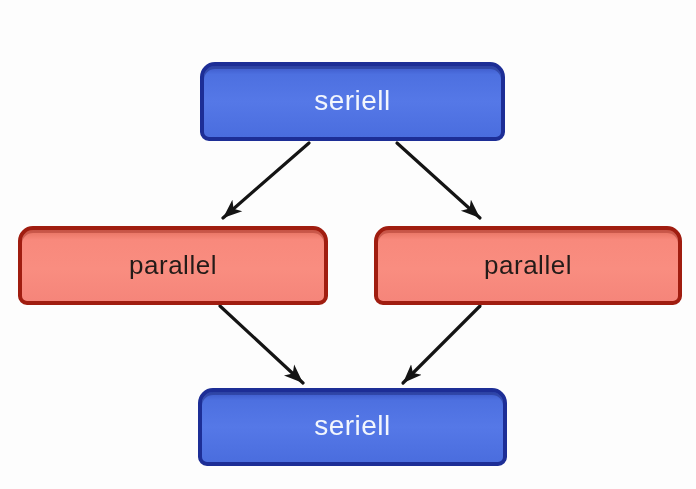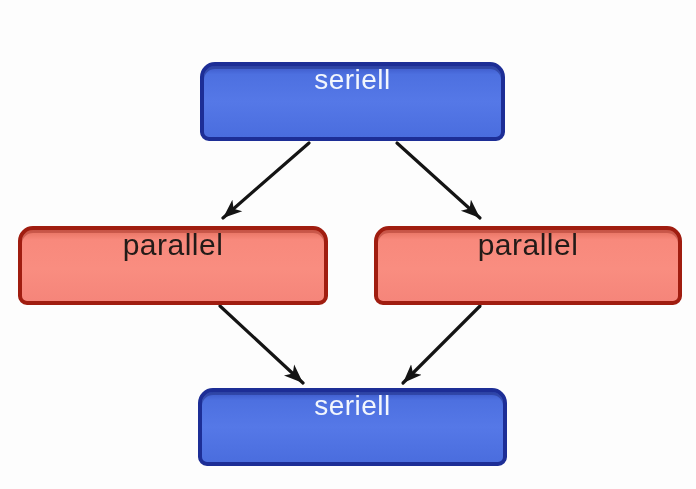--- a/index.html
+++ b/index.html
@@ -12,21 +12,21 @@
     position: relative;
     width: 696px;
     height: 489px;
     background: #fdfdfd;
     overflow: hidden;
   }
   .node {
     position: absolute;
     box-sizing: border-box;
     display: flex;
-    align-items: flex-start;
+    align-items: center;
     justify-content: center;
     border-radius: 15px 15px 9px 9px;
   }
   .node.seriell {
     background: linear-gradient(180deg, #3c58c8 0%, #4d70e0 12%, #5578e7 50%, #4a6dde 100%);
     border: 4px solid #1d2e96;
     box-shadow: inset 0 3px 0 rgba(10, 18, 80, 0.30);
     color: #f2f6fd;
   }
   .node.parallel {
@@ -34,21 +34,21 @@
     border: 4px solid #a01d10;
     box-shadow: inset 0 3px 0 rgba(120, 12, 2, 0.28);
     color: #231b18;
   }
   .node-label {
     letter-spacing: 0.5px;
     line-height: 1;
     padding-bottom: 2px;
   }
   .node.seriell .node-label { font-size: 28px; font-weight: 500; }
-  .node.parallel .node-label { font-size: 30px; font-weight: 400; }
+  .node.parallel .node-label { font-size: 26px; font-weight: 400; }
 
   #node-seriell-top    { left: 200px; top:  62px; width: 305px; height: 79px; }
   #node-parallel-left  { left:  18px; top: 226px; width: 310px; height: 79px; }
   #node-parallel-right { left: 374px; top: 226px; width: 308px; height: 79px; }
   #node-seriell-bottom { left: 198px; top: 388px; width: 309px; height: 78px; }
 
   #edges {
     position: absolute;
     left: 0; top: 0;
     width: 696px;

